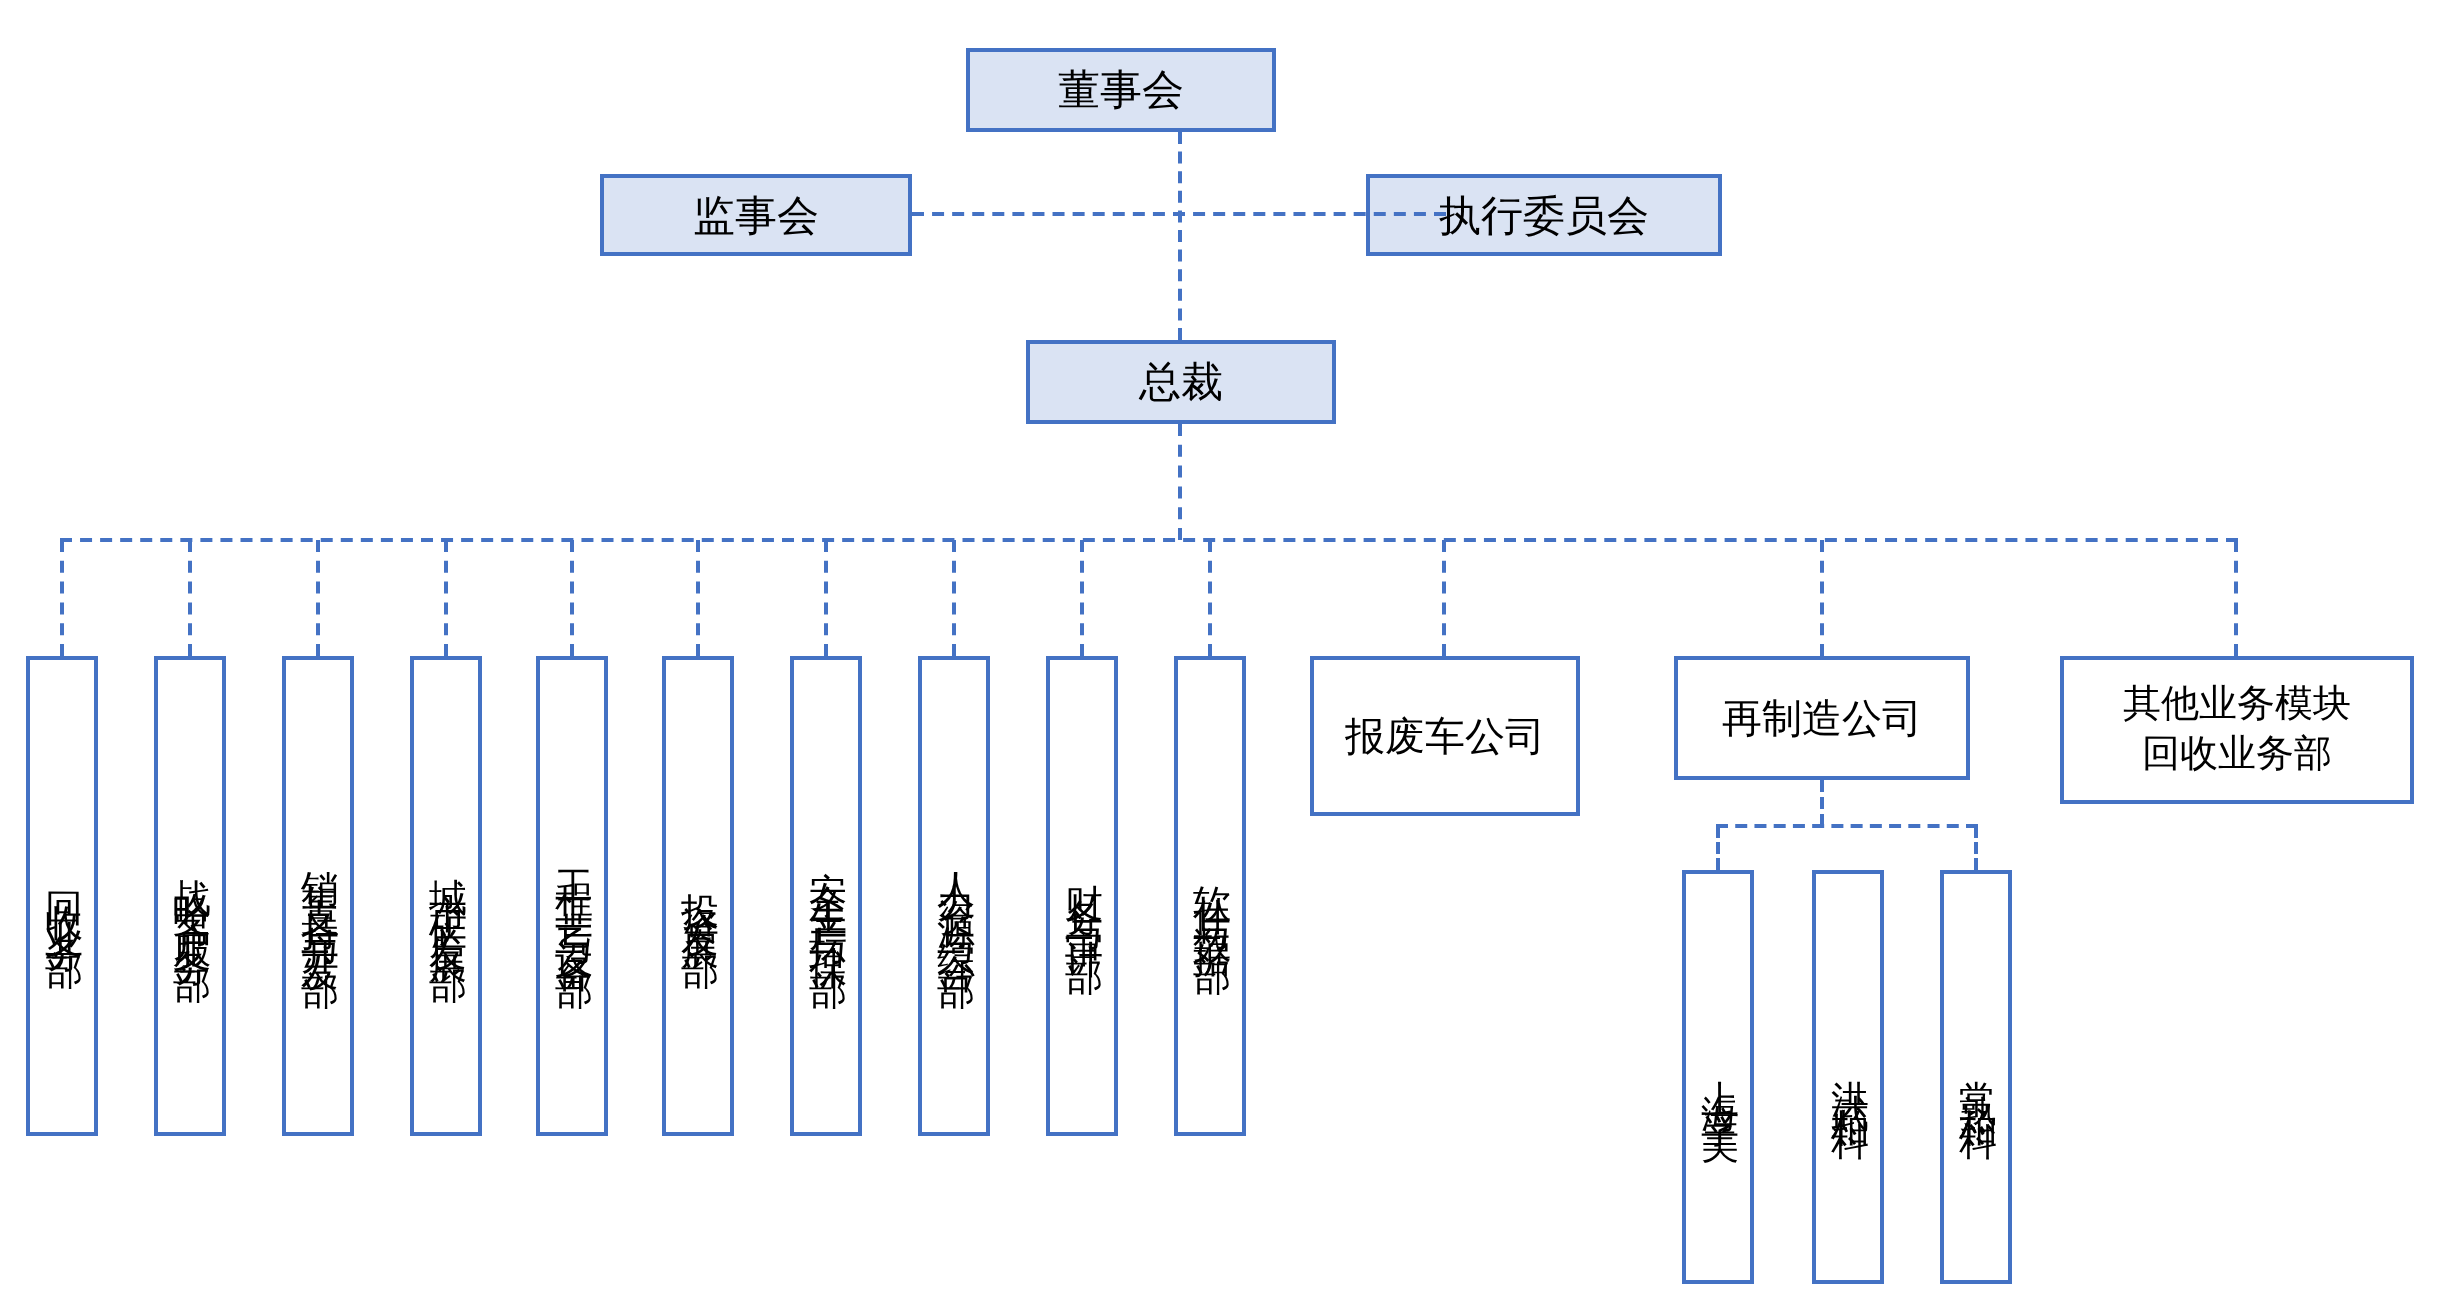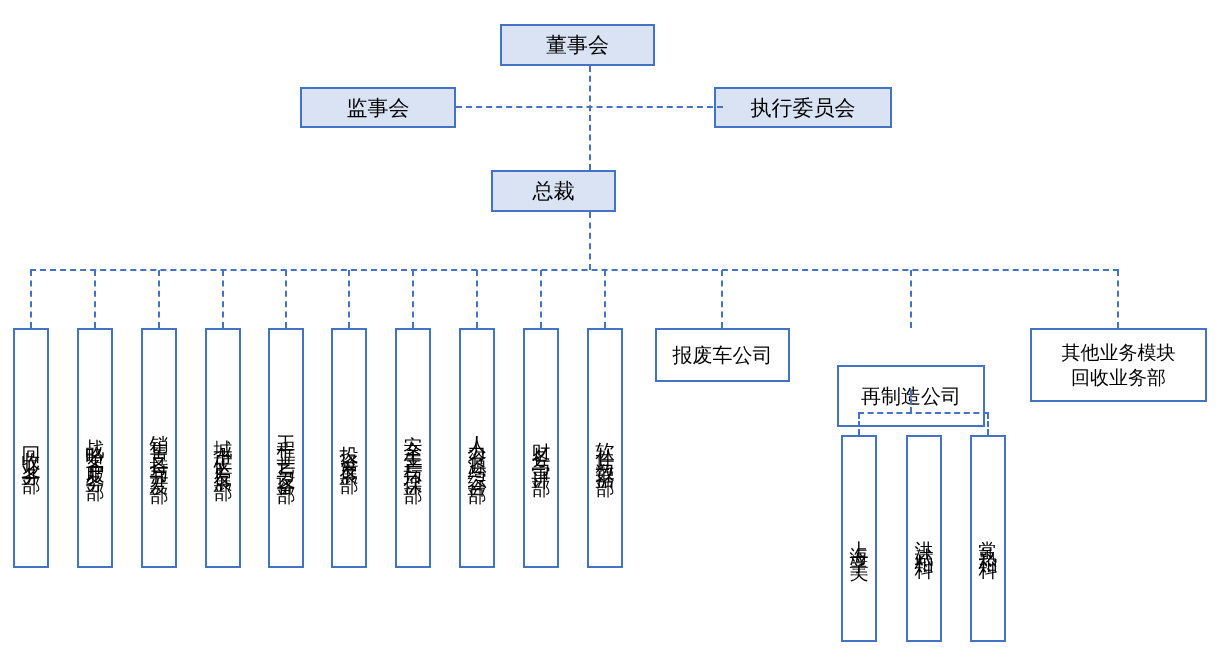--- a/index.html
+++ b/index.html
@@ -59,33 +59,33 @@
     position: absolute;
     height: 0;
     border-top: 2px dashed var(--line, #4472c4);
   }
 </style>
 </head>
 <body>
 
 <div id="canvas">
 
-  <div class="node filled" style="left:500px; top:24px; width:155px; height:42px;">
+  <div class="node filled" style="left:483px; top:24px; width:155px; height:42px;">
     <span>董事会</span>
   </div>
 
   <div class="node filled" style="left:300px; top:87px; width:156px; height:41px;">
     <span>监事会</span>
   </div>
 
-  <div class="node filled" style="left:714px; top:87px; width:178px; height:41px;">
+  <div class="node filled" style="left:683px; top:87px; width:178px; height:41px;">
     <span>执行委员会</span>
   </div>
 
-  <div class="node filled" style="left:491px; top:170px; width:125px; height:42px;">
+  <div class="node filled" style="left:513px; top:170px; width:155px; height:42px;">
     <span>总裁</span>
   </div>
 
   <div class="vline" style="left:589px; top:66px; height:104px;"></div>
   <div class="hline" style="left:456px; top:106px; width:267px;"></div>
   <div class="vline" style="left:589px; top:212px; height:58px;"></div>
 
   <div class="hline" style="left:30px; top:269px; width:1089px;"></div>
 
   <div class="vline" style="left:30px;  top:270px; height:58px;"></div>
@@ -126,24 +126,24 @@
   <div class="node white vbox" style="left:459px; top:328px; height:240px;">
     <span class="vtext">人力资源与综合部</span>
   </div>
   <div class="node white vbox" style="left:523px; top:328px; height:240px;">
     <span class="vtext">财务与审计部</span>
   </div>
   <div class="node white vbox" style="left:587px; top:328px; height:240px;">
     <span class="vtext">软件与数据部</span>
   </div>
 
-  <div class="node white hnode" style="left:655px; top:328px; width:135px; height:54px;align-items:center;">
+  <div class="node white hnode" style="left:655px; top:328px; width:135px; height:80px;align-items:center;">
     <span>报废车公司</span>
   </div>
-  <div class="node white hnode" style="left:837px; top:328px; width:148px; height:62px;margin-top:37px;">
+  <div class="node white hnode" style="left:837px; top:328px; width:148px; height:62px;">
     <span>再制造公司</span>
   </div>
   <div class="node white two-line" style="left:1030px; top:328px; width:177px; height:74px;">
     <span>其他业务模块</span>
     <span>回收业务部</span>
   </div>
 
   <div class="vline" style="left:910px; top:390px; height:23px;"></div>
   <div class="hline" style="left:858px; top:412px; width:131px;"></div>
   <div class="vline" style="left:858px; top:413px; height:22px;"></div>

